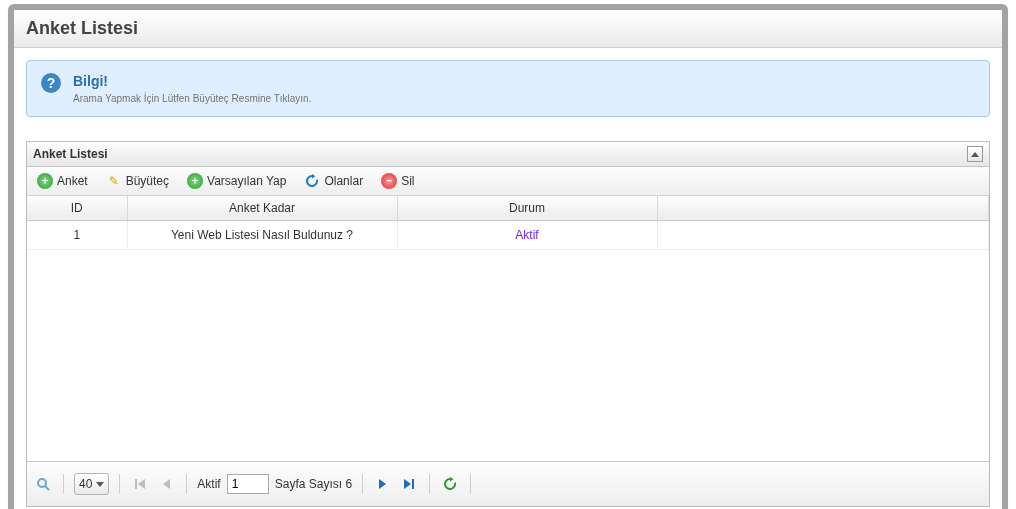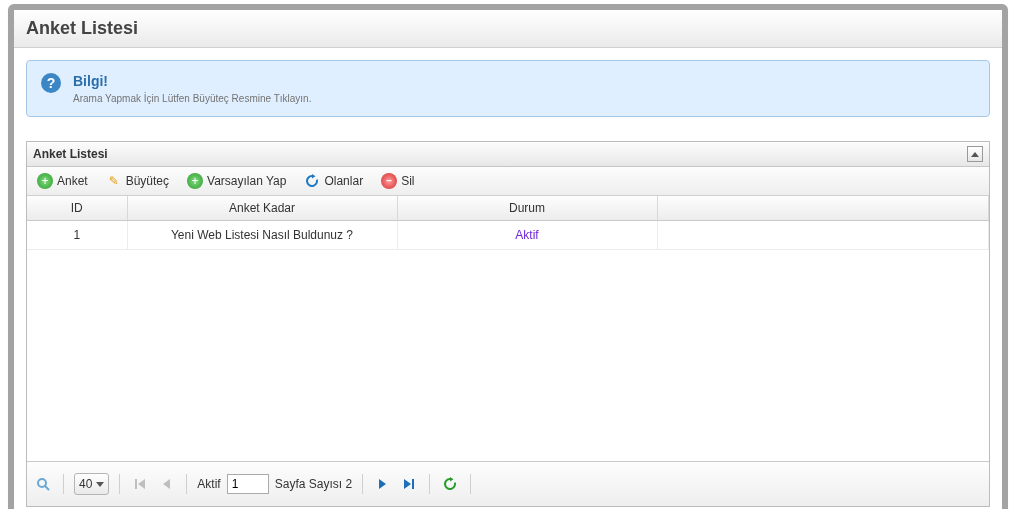--- a/index.html
+++ b/index.html
@@ -342,21 +342,21 @@
         </span>
         <span class="pbtn disabled nav-ic nav-gray">
           <svg width="10" height="12" viewBox="0 0 10 12">
               <polygon points="9,1 9,11 2,6" fill="#888"></polygon>
             </svg>
         </span>
         <span class="sep"></span>
 
         <span>Aktif</span>
         <input class="page-inp" value="1" style="">
-        <span>Sayfa Sayısı 2</span>
+        <span>Sayfa Sayısı 6</span>
 
         <span class="sep"></span>
         <span class="pbtn nav-ic nav-blue">
           <svg width="10" height="12" viewBox="0 0 10 12">
               <polygon points="1,1 1,11 8,6" fill="#1e6fb8"></polygon>
             </svg>
         </span>
         <span class="pbtn nav-ic nav-blue">
           <svg width="12" height="12" viewBox="0 0 12 12">
               <polygon points="1,1 1,11 8,6" fill="#1e6fb8"></polygon>

